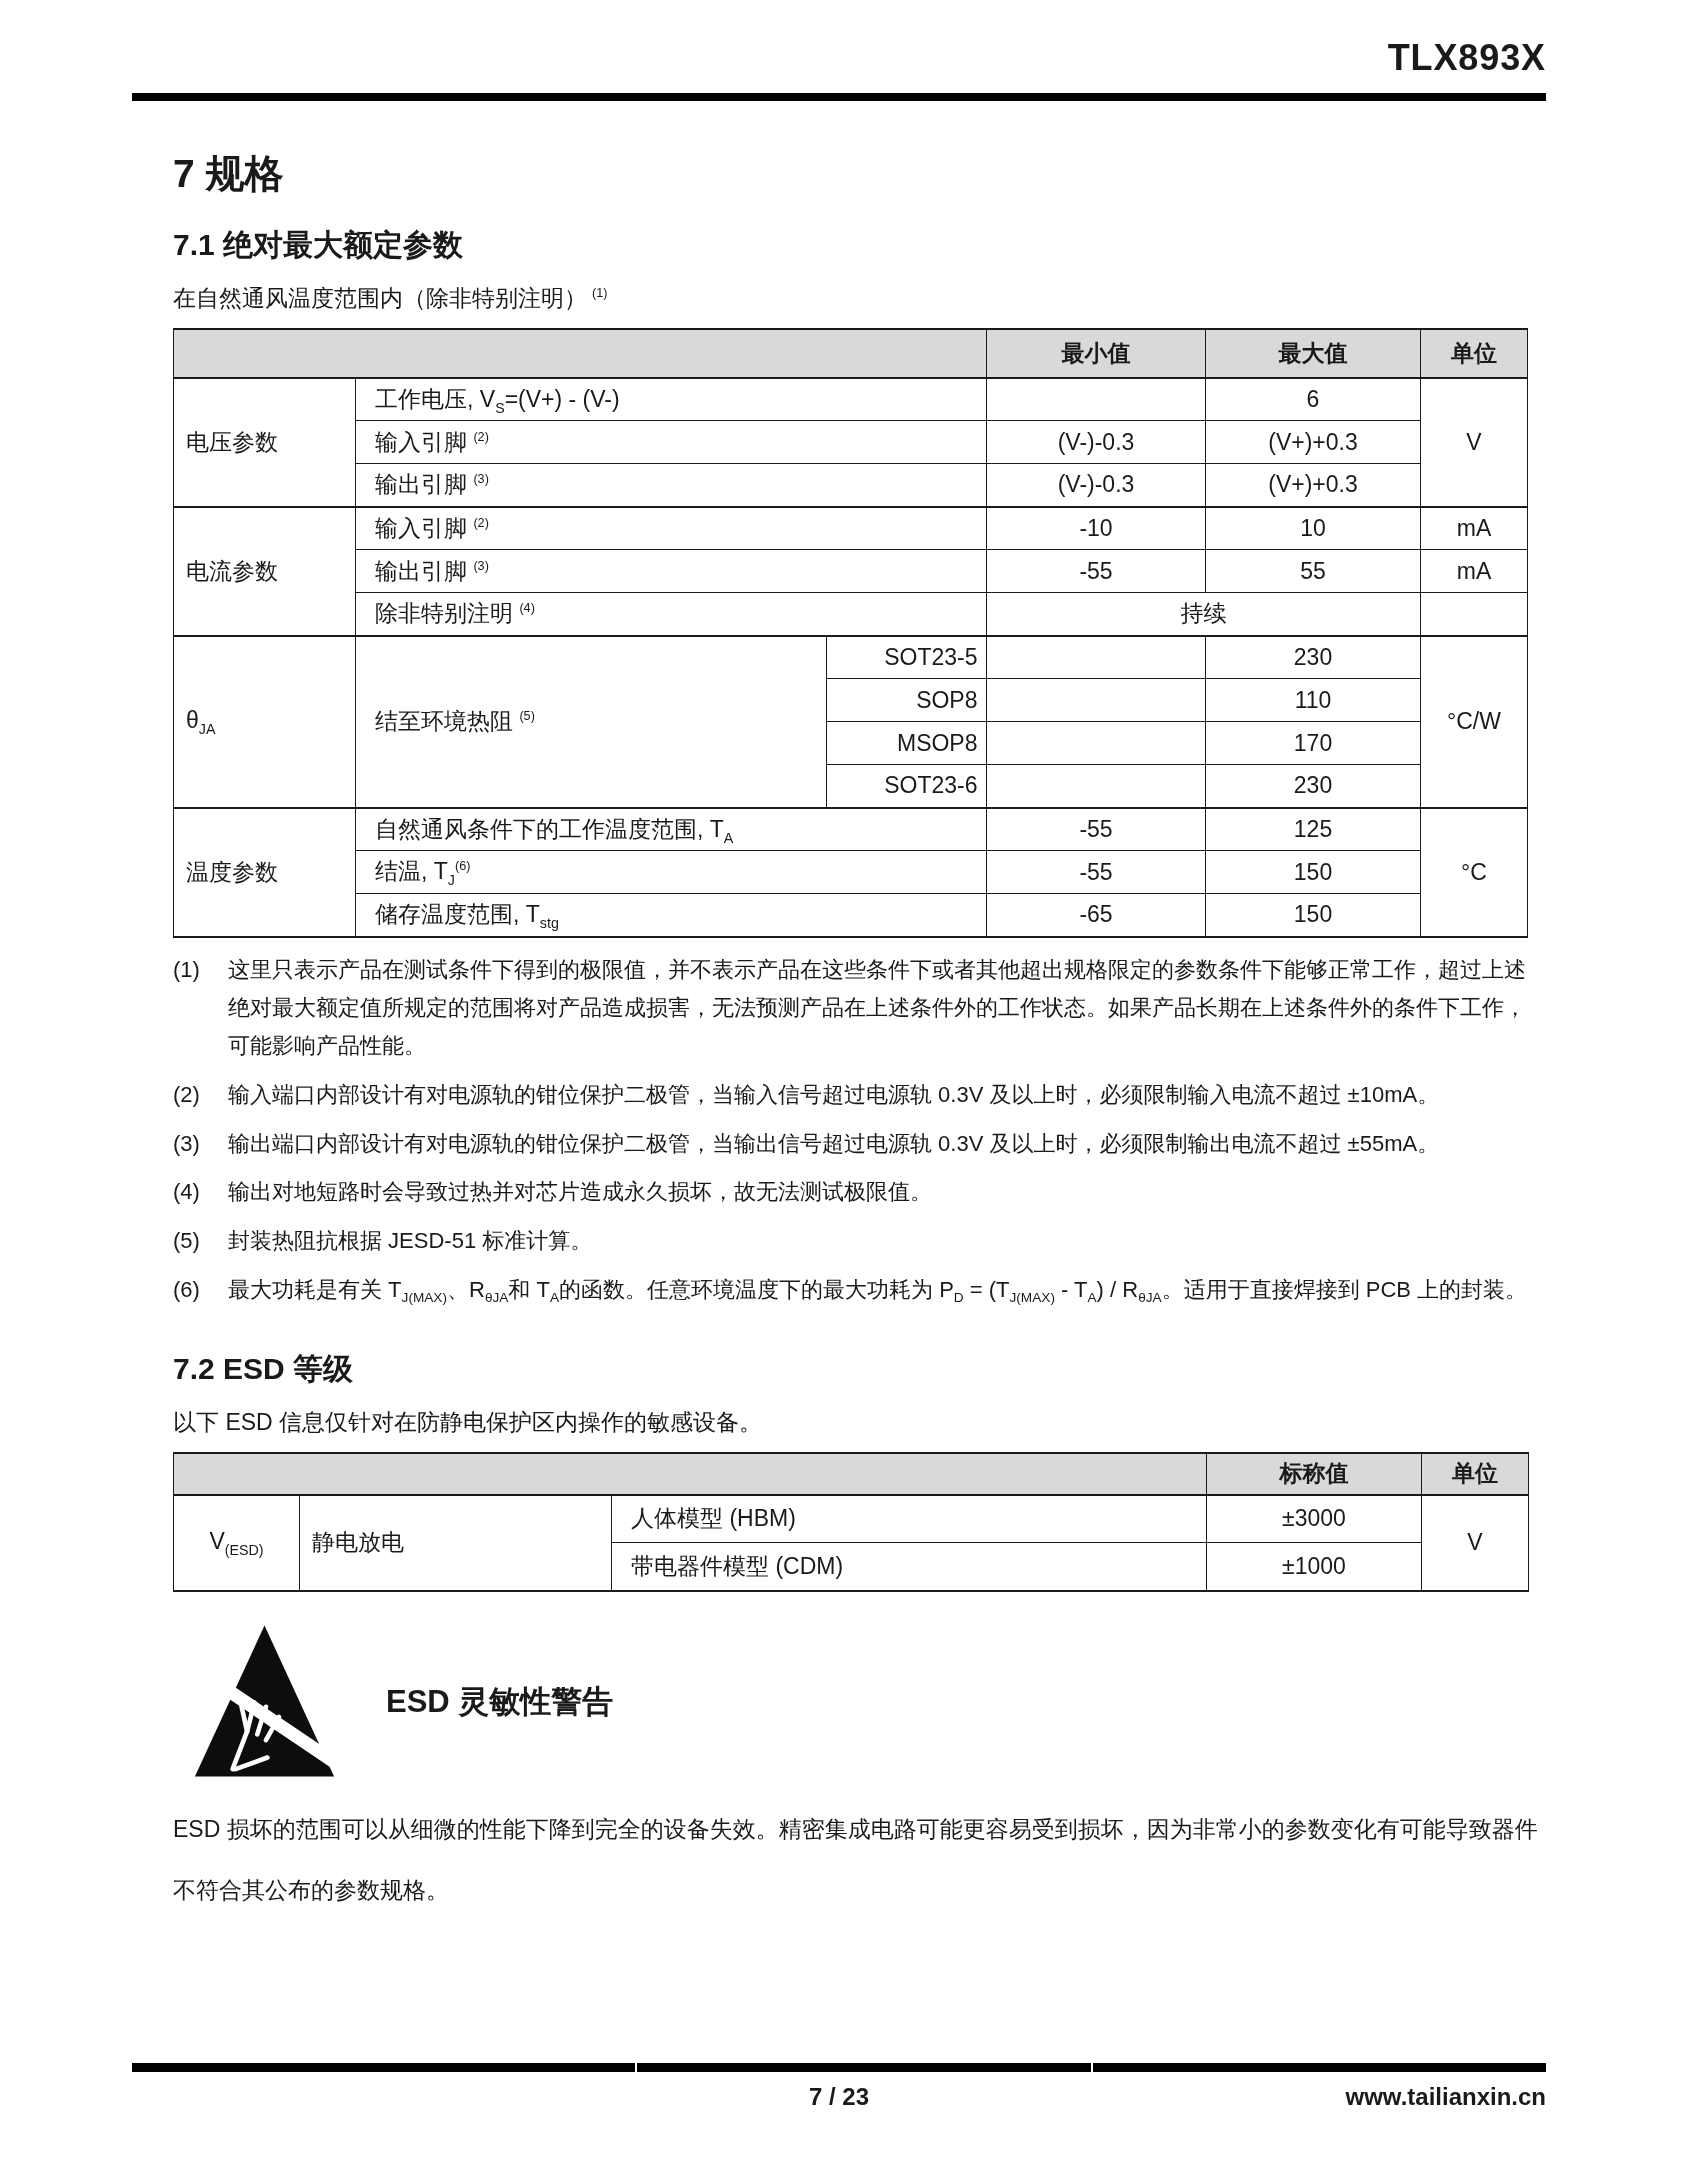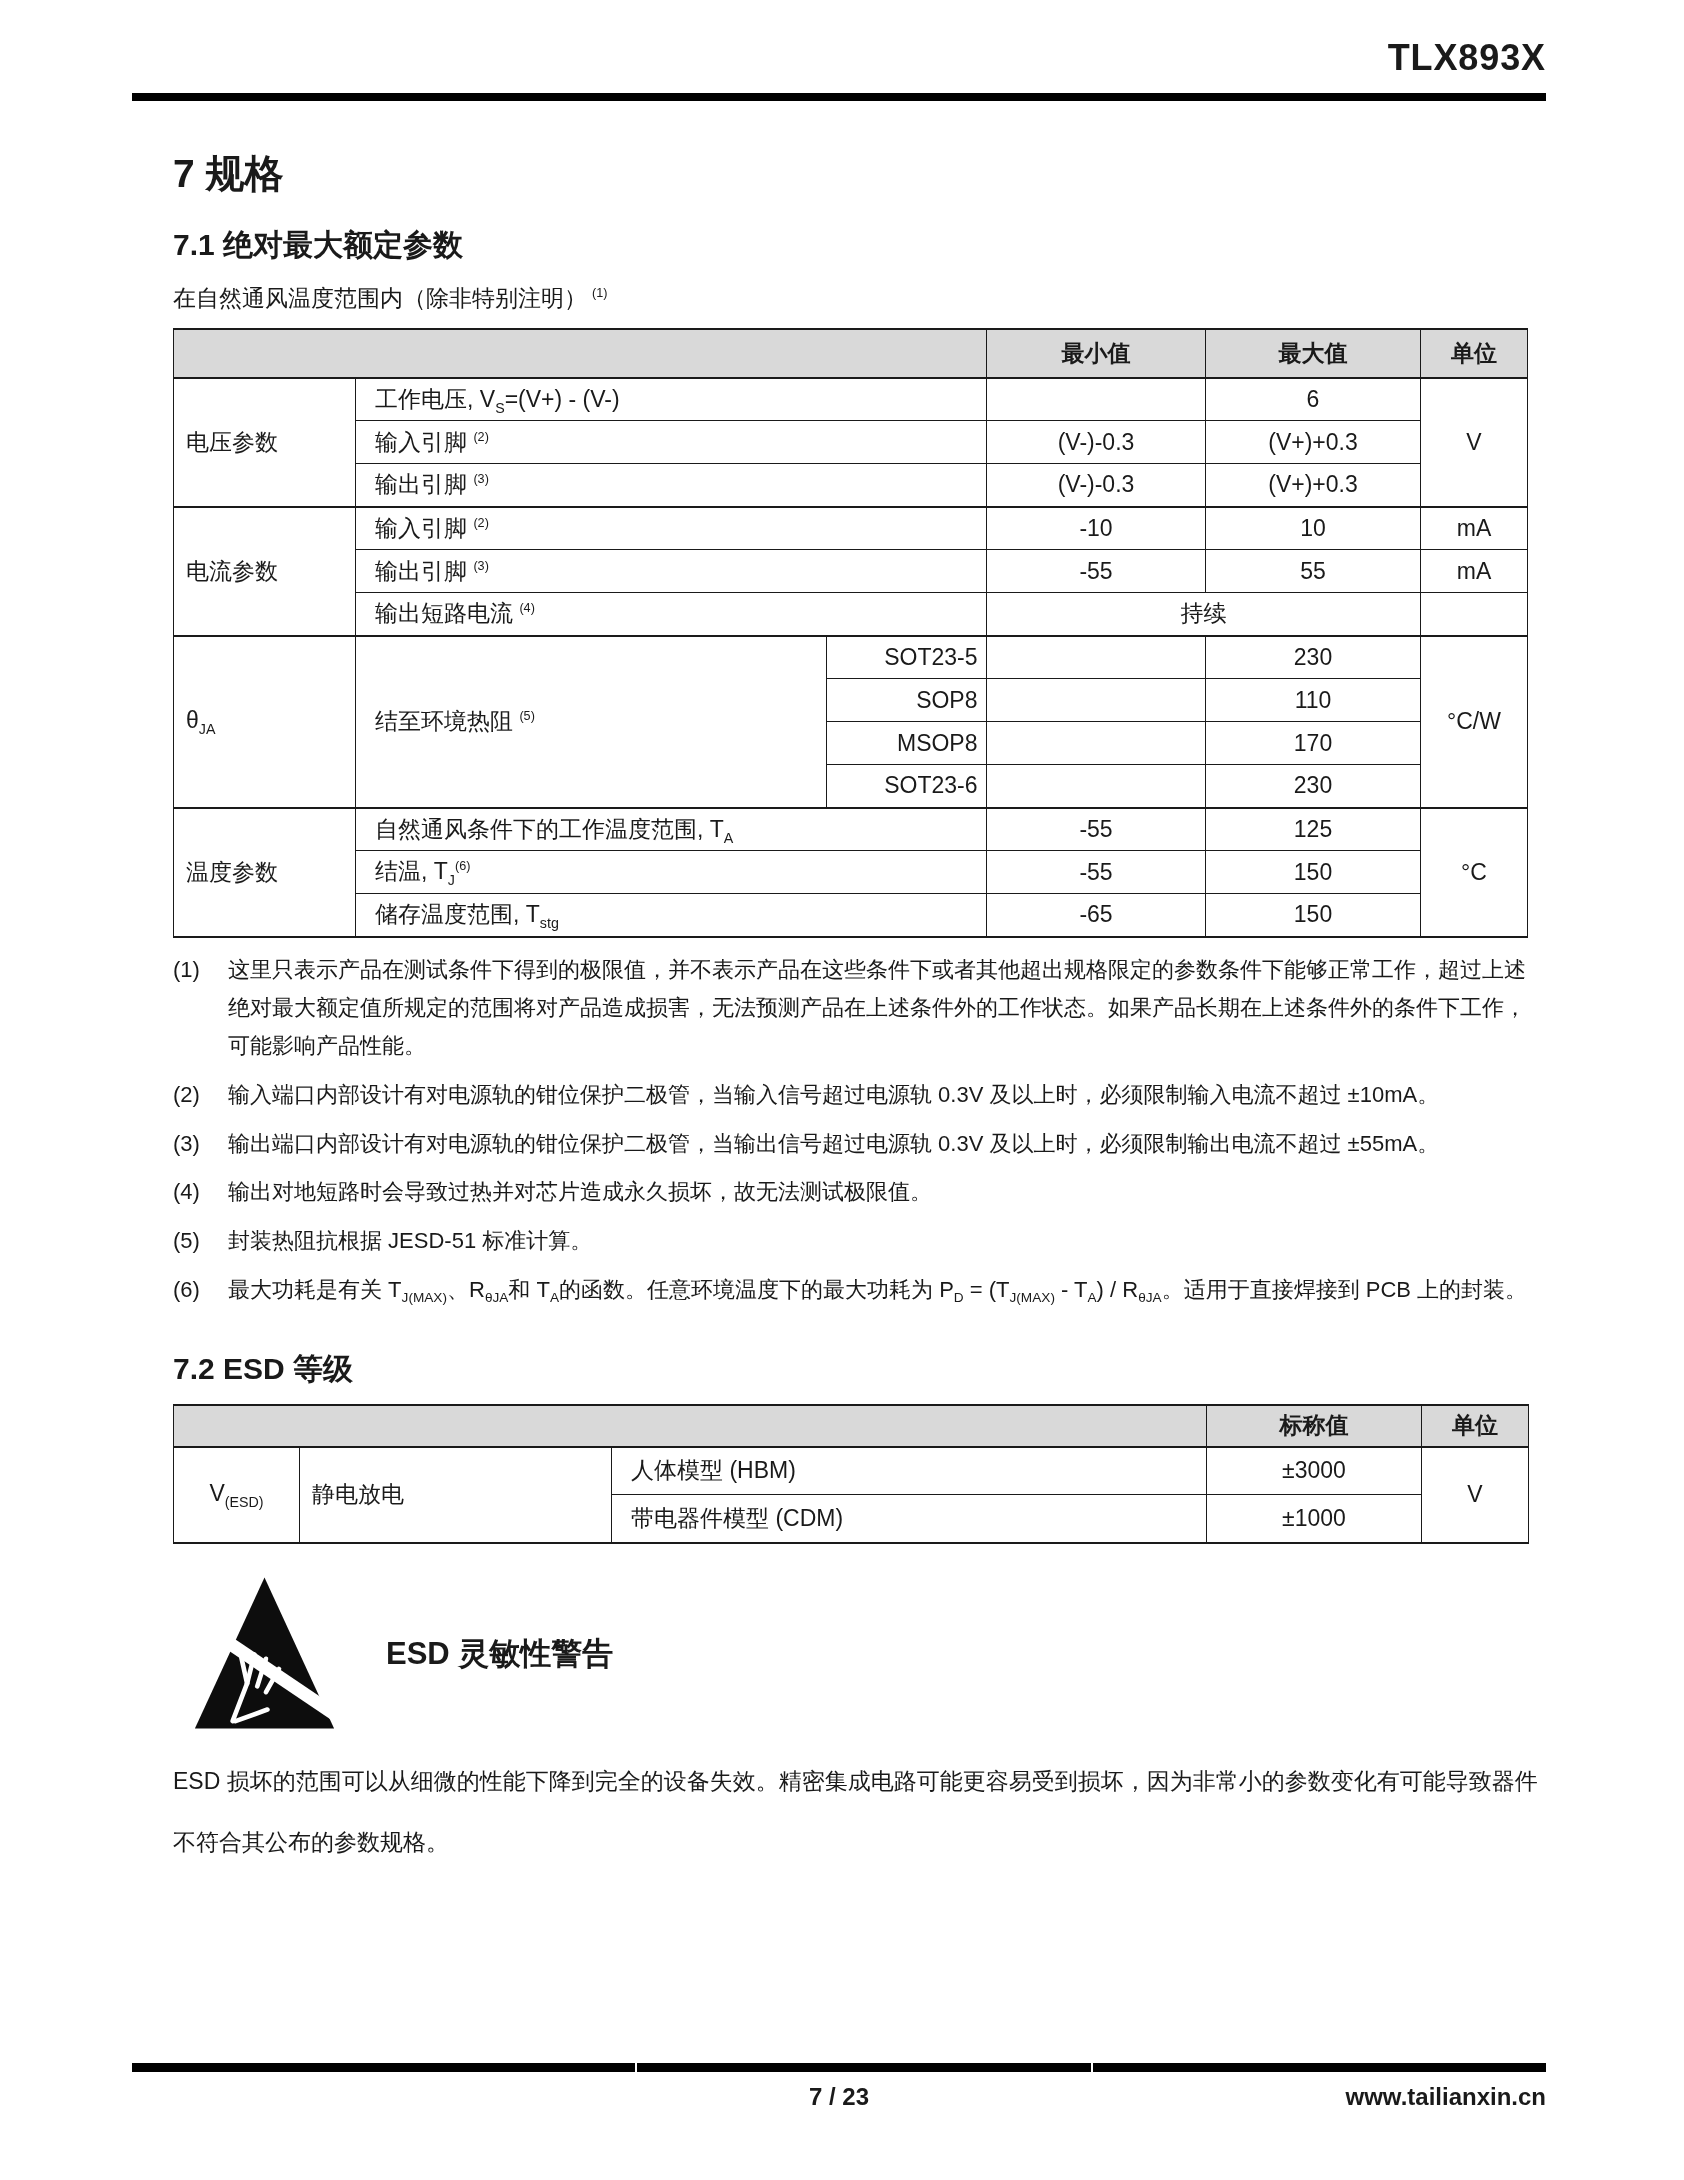--- a/index.html
+++ b/index.html
@@ -115,21 +115,21 @@
       <td class="c-center">10</td>
       <td class="c-center">mA</td>
     </tr>
     <tr>
       <td colspan="2" class="c-param"><span>输出引脚 </span><sup class="fnref">(3)</sup></td>
       <td class="c-center">-55</td>
       <td class="c-center">55</td>
       <td class="c-center">mA</td>
     </tr>
     <tr>
-      <td colspan="2" class="c-param"><span>输出短路电流 </span><sup class="fnref">(4)</sup></td>
+      <td colspan="2" class="c-param"><span>除非特别注明 </span><sup class="fnref">(4)</sup></td>
       <td colspan="2" class="c-center">持续</td>
       <td></td>
     </tr>
     <tr class="gtop">
       <td rowspan="4" class="c-group"><span>θ</span><sub>JA</sub></td>
       <td rowspan="4" class="c-param"><span>结至环境热阻 </span><sup class="fnref">(5)</sup></td>
       <td class="c-pkg">SOT23-5</td>
       <td class="c-center"></td>
       <td class="c-center">230</td>
       <td rowspan="4" class="c-center">°C/W</td>
@@ -190,20 +190,21 @@
       <div class="fn-num">(5)</div>
       <div class="fn-text">封装热阻抗根据 JESD-51 标准计算。</div>
     </div>
     <div class="fn">
       <div class="fn-num">(6)</div>
       <div class="fn-text"><span>最大功耗是有关 T</span><sub>J(MAX)</sub><span>、R</span><sub>θJA</sub><span>和 T</span><sub>A</sub><span>的函数。任意环境温度下的最大功耗为 P</span><sub>D</sub><span> = (T</span><sub>J(MAX)</sub><span> - T</span><sub>A</sub><span>) / R</span><sub>θJA</sub><span>。适用于直接焊接到 PCB 上的封装。</span></div>
     </div>
   </div>
 
   <div class="h2 h2-gap">7.2 ESD 等级</div>
+  <div class="intro">以下 ESD 信息仅针对在防静电保护区内操作的敏感设备。</div>
 
   <table class="spec esd">
     <colgroup>
         <col style="width:126px">
         <col style="width:312px">
         <col style="width:595px">
         <col style="width:215px">
         <col style="width:107px">
       </colgroup>
     <tbody>

